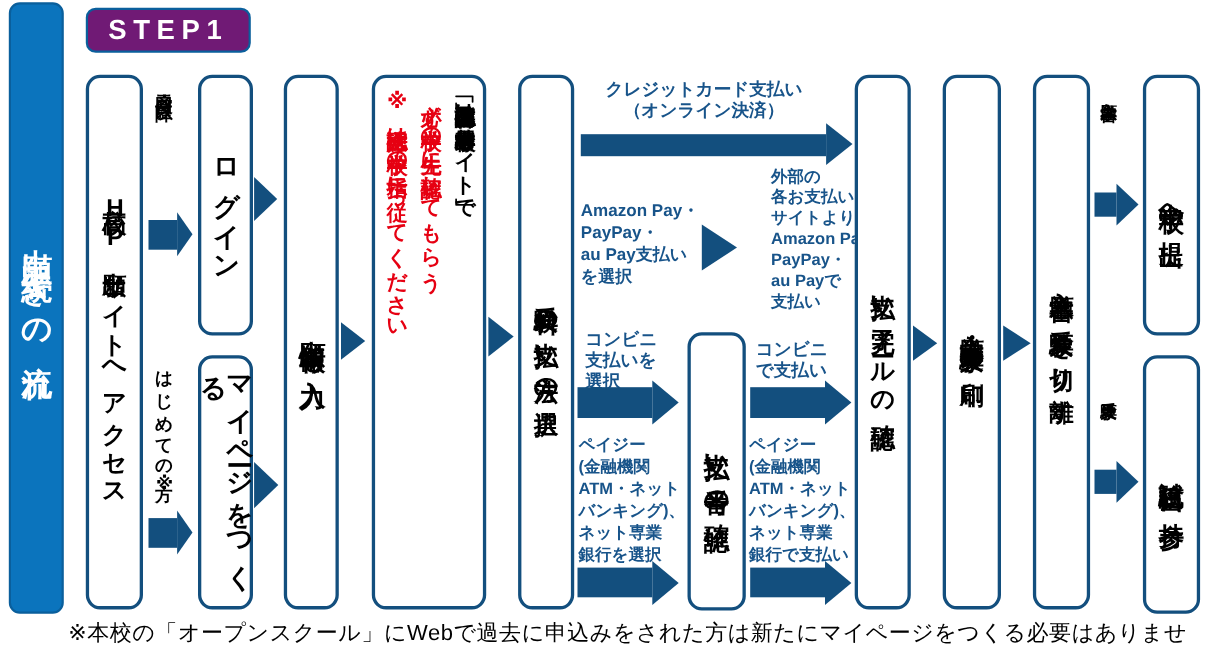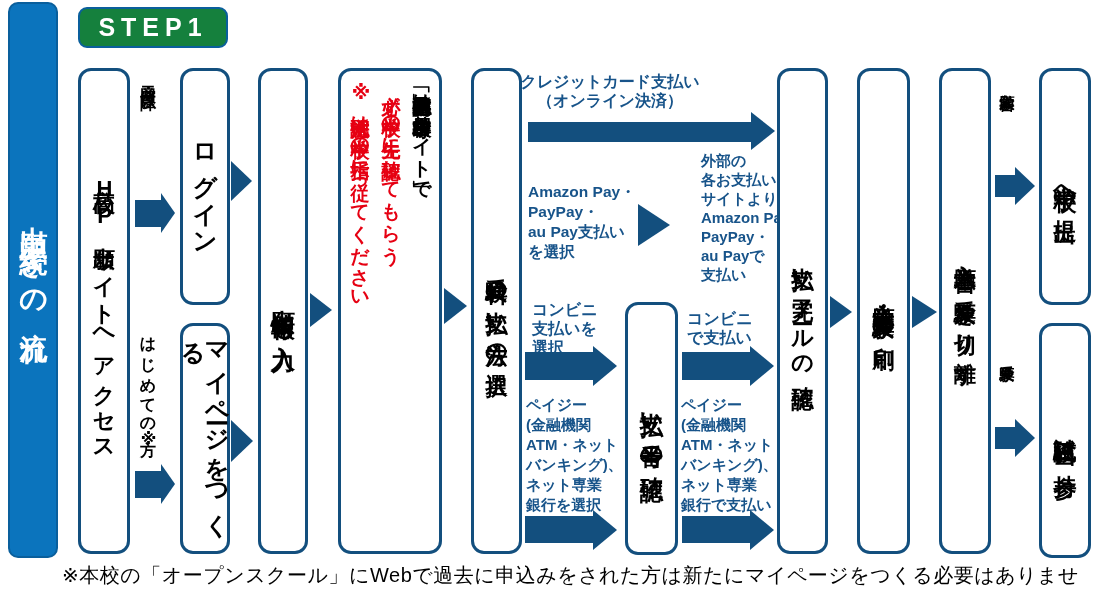--- a/index.html
+++ b/index.html
@@ -3,21 +3,21 @@
 <meta charset="utf-8">
 <style>
   html,body{margin:0;padding:0;background:#fff;}
   #canvas{
     position:relative;width:1100px;height:592px;background:#fff;overflow:hidden;
     font-family:"Liberation Sans","DejaVu Sans",sans-serif;
   }
   .abs{position:absolute;}
   
   .hdr{
-    background:#15803d;border:2px solid #0a5f9c;border-radius:9px;
+    background:#701a75;border:2px solid #0a5f9c;border-radius:9px;
     color:#fff;display:flex;align-items:center;justify-content:center;
     font-size:25px;font-weight:600;letter-spacing:6px;box-sizing:border-box;
   }
   .sidebar{
     background:#0b74bd;border:2px solid #0a5f9c;border-radius:10px;
     display:flex;align-items:center;justify-content:center;box-sizing:border-box;
   }
   .sidebar .vt{
     writing-mode:vertical-rl;text-orientation:upright;color:#fff;
     font-size:28px;font-weight:700;letter-spacing:7px;line-height:1;
@@ -96,21 +96,21 @@
       <div class="col red">必ず中学校の先生に確認してもらう</div>
       <div class="col red">※確認方法は中学校の指示に従ってください</div>
     </div>
   </div>
   <div class="abs tri" style="left:444px;top:288px;border-top-width:18px;border-bottom-width:18px;border-left:23px solid #134f7e;"></div>
 
   <div class="abs box" style="left:471px;top:68px;width:51px;height:486px;">
     <span class="vt f22">受験料の支払い方法の選択</span>
   </div>
 
-  <div class="abs bluetxt" style="left:498px;top:72px;width:224px;font-size:16px;line-height:19px;text-align:center;">クレジットカード支払い
+  <div class="abs bluetxt" style="left:528px;top:72px;width:224px;font-size:16px;line-height:19px;text-align:center;">クレジットカード支払い
 （オンライン決済）</div>
   <div class="abs shaft" style="left:528px;top:122px;width:223px;height:20px;"></div>
   <div class="abs tri" style="left:751px;top:112px;border-top-width:19px;border-bottom-width:19px;border-left:24px solid #134f7e;"></div>
 
   <div class="abs bluetxt" style="left:528px;top:182px;font-size:15.5px;line-height:20px;">Amazon Pay・
 PayPay・
 au Pay支払い
 を選択</div>
   <div class="abs tri" style="left:638px;top:204px;border-top-width:21px;border-bottom-width:21px;border-left:32px solid #134f7e;"></div>
   <div class="abs bluetxt" style="left:674px;top:151px;font-size:15px;line-height:19px;margin-left:27px;">外部の

